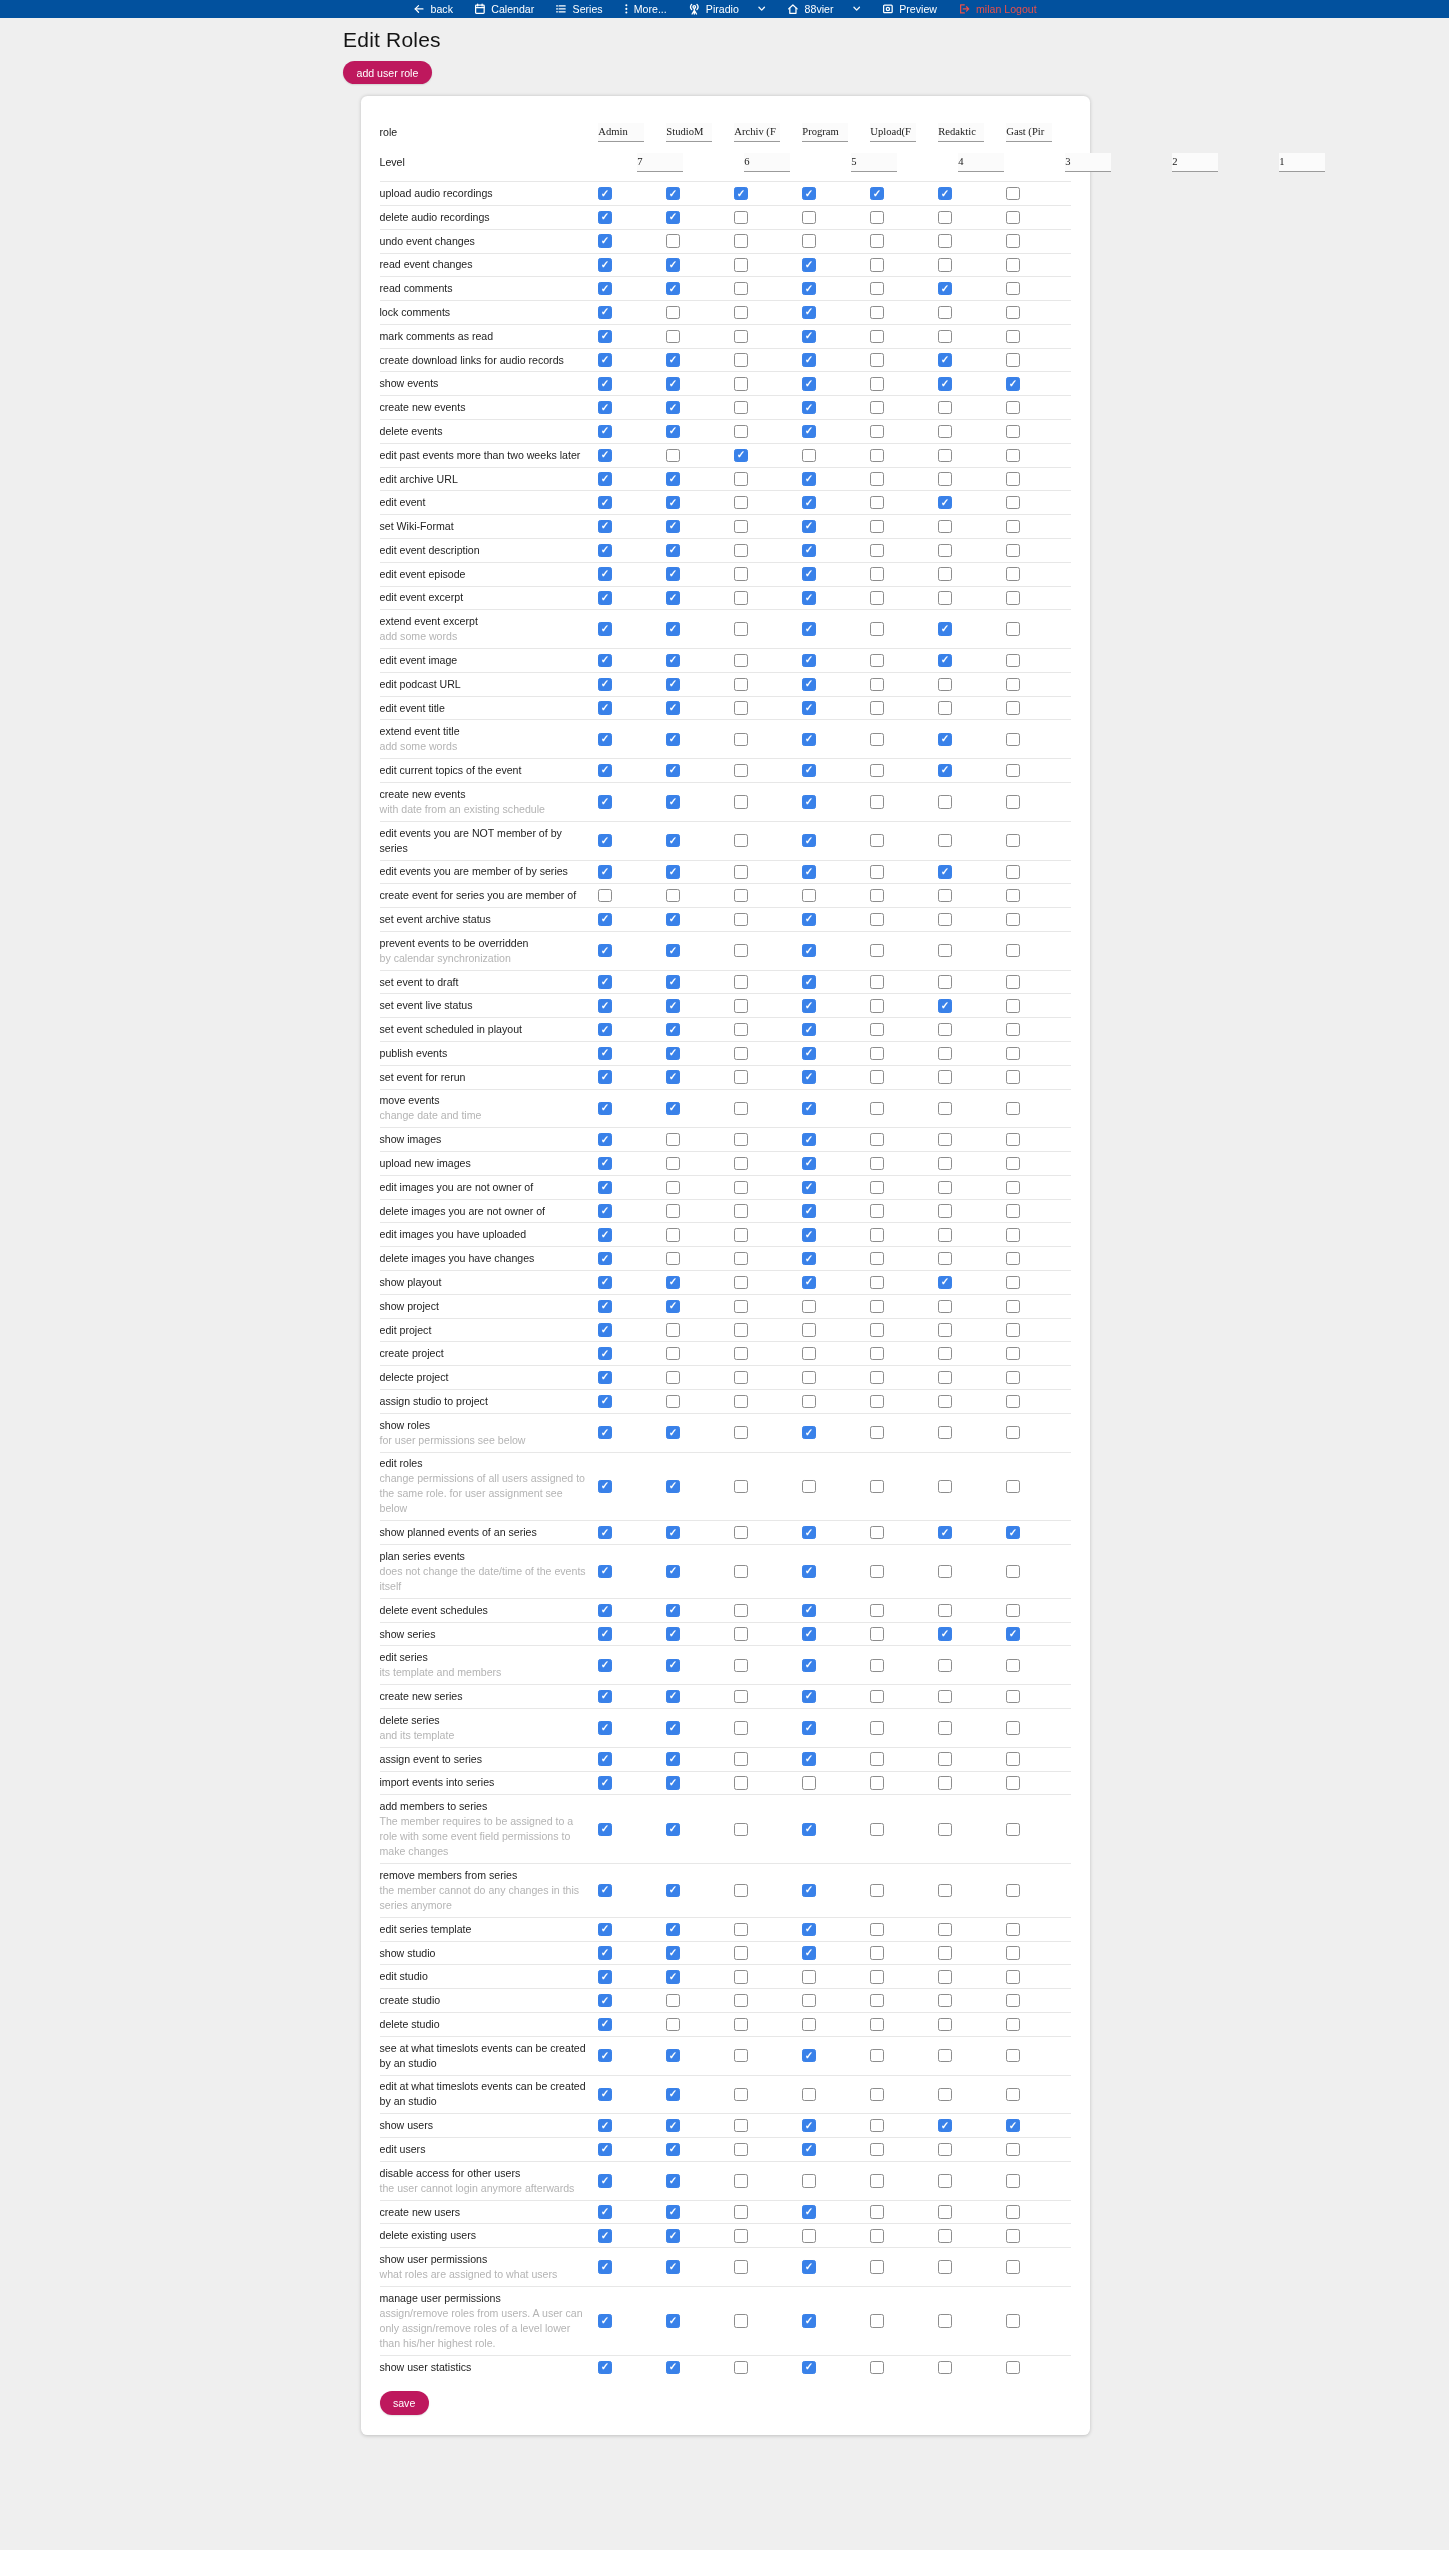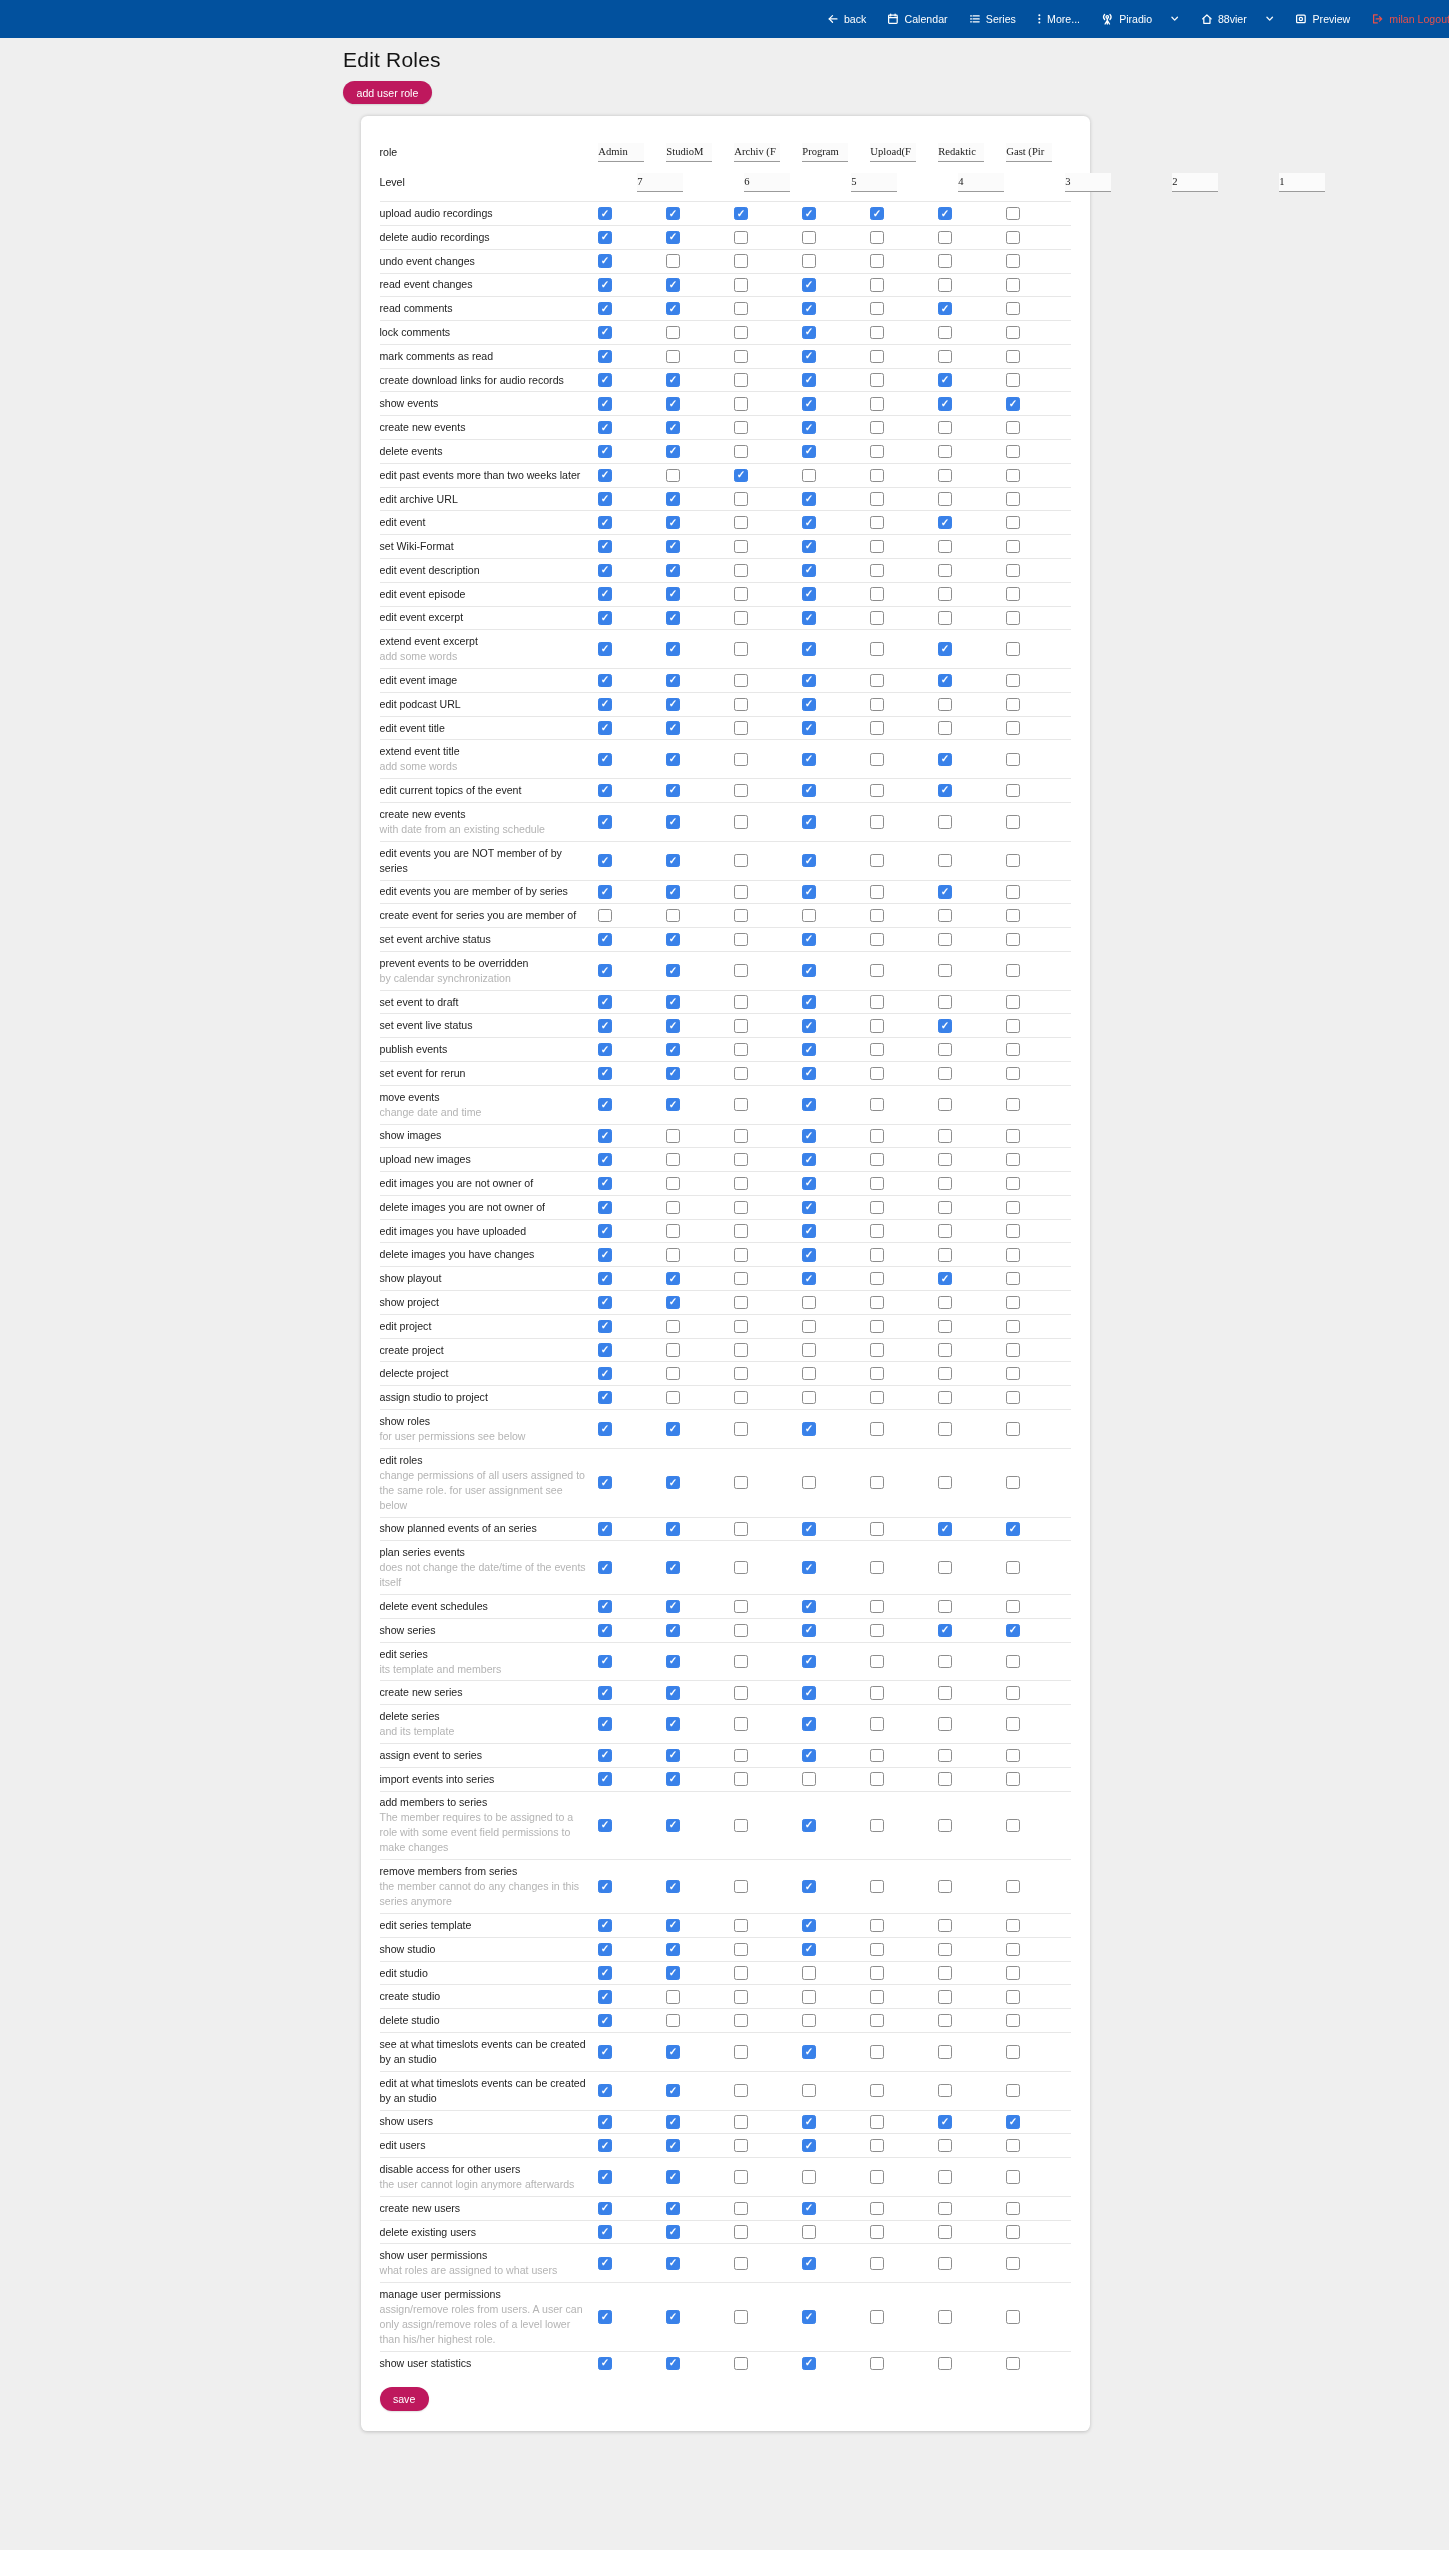--- a/index.html
+++ b/index.html
@@ -1,20 +1,20 @@
 <!DOCTYPE html>
 <html style="font-size:12.6px"><head>
 <meta charset="utf-8">
 <style>
   * { margin:0; padding:0; box-sizing:border-box; }
   html,body { width:1450px; height:2550px; overflow:hidden; }
   body { background:#efefef; font-family:"Liberation Sans", sans-serif; }
 
   
-  .navbar { height:38px; background:#02519e; display:flex; align-items:center; justify-content:flex-end; }
+  .navbar { height:18px; background:#02519e; display:flex; align-items:center; justify-content:center; }
   .nav-inner { display:flex; align-items:center; gap:21px; }
   .nav-item { display:flex; align-items:center; gap:5.5px; color:#ffffff; font-size:10.6px; cursor:pointer; white-space:nowrap; }
   .nav-item.logout { color:#e8504a; }
   .nav-item .icon { display:inline-flex; align-items:center; }
   .nav-item .icon svg { display:block; }
   .caret { margin-left:12.6px; display:inline-flex; opacity:.95; }
 
   
   .page-wrap { width:767px; margin:0 auto; }
   .page-title { font-size:21px; color:#141414; margin:10.2px 0 0 1.6px; letter-spacing:0.2px; }
@@ -1006,20 +1006,46 @@
           </div>
           <div class="t-col">
             <span class="cb checked" role="checkbox" aria-checked="true" aria-label="set event live status / Redaktic"></span>
           </div>
           <div class="t-col">
             <span class="cb" role="checkbox" aria-checked="false" aria-label="set event live status / Gast (Pir"></span>
           </div>
         </div>
         <div class="perm-row">
           <div class="t-rolecol">
+      <div class="perm-label">set event scheduled in playout</div>
+          </div>
+          <div class="t-col">
+            <span class="cb checked" role="checkbox" aria-checked="true" aria-label="set event scheduled in playout / Admin"></span>
+          </div>
+          <div class="t-col">
+            <span class="cb checked" role="checkbox" aria-checked="true" aria-label="set event scheduled in playout / StudioM"></span>
+          </div>
+          <div class="t-col">
+            <span class="cb" role="checkbox" aria-checked="false" aria-label="set event scheduled in playout / Archiv (F"></span>
+          </div>
+          <div class="t-col">
+            <span class="cb checked" role="checkbox" aria-checked="true" aria-label="set event scheduled in playout / Program"></span>
+          </div>
+          <div class="t-col">
+            <span class="cb" role="checkbox" aria-checked="false" aria-label="set event scheduled in playout / Upload(F"></span>
+          </div>
+          <div class="t-col">
+            <span class="cb" role="checkbox" aria-checked="false" aria-label="set event scheduled in playout / Redaktic"></span>
+          </div>
+          <div class="t-col">
+            <span class="cb" role="checkbox" aria-checked="false" aria-label="set event scheduled in playout / Gast (Pir"></span>
+          </div>
+        </div>
+        <div class="perm-row">
+          <div class="t-rolecol">
       <div class="perm-label">publish events</div>
           </div>
           <div class="t-col">
             <span class="cb checked" role="checkbox" aria-checked="true" aria-label="publish events / Admin"></span>
           </div>
           <div class="t-col">
             <span class="cb checked" role="checkbox" aria-checked="true" aria-label="publish events / StudioM"></span>
           </div>
           <div class="t-col">
             <span class="cb" role="checkbox" aria-checked="false" aria-label="publish events / Archiv (F"></span>

